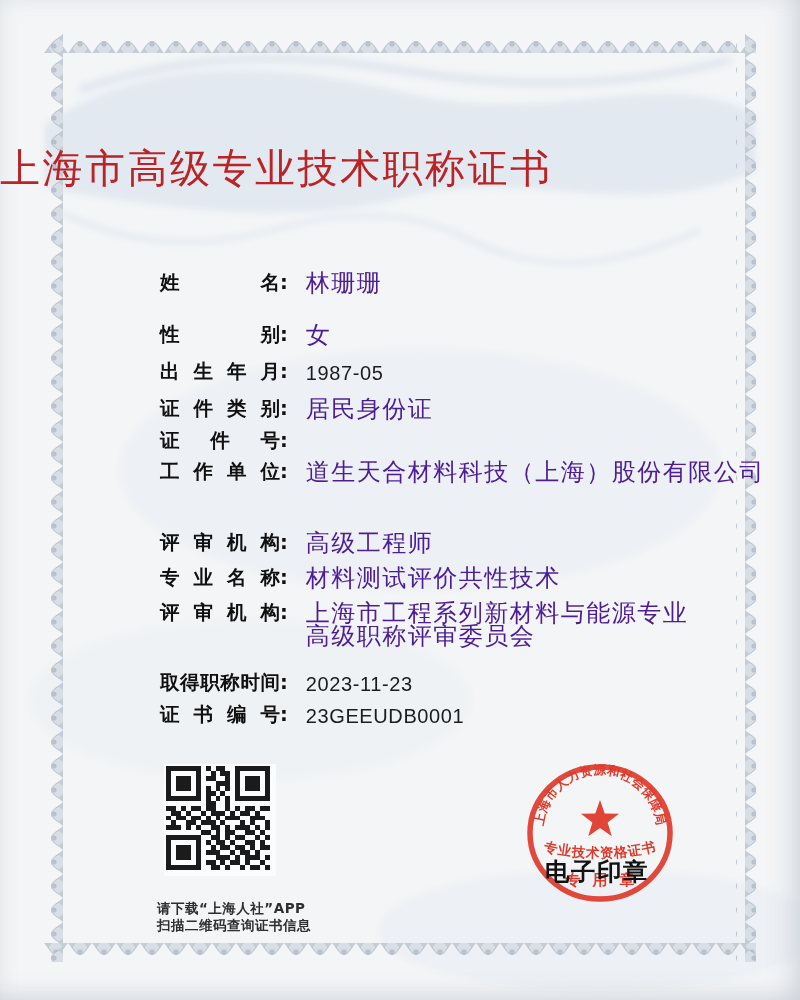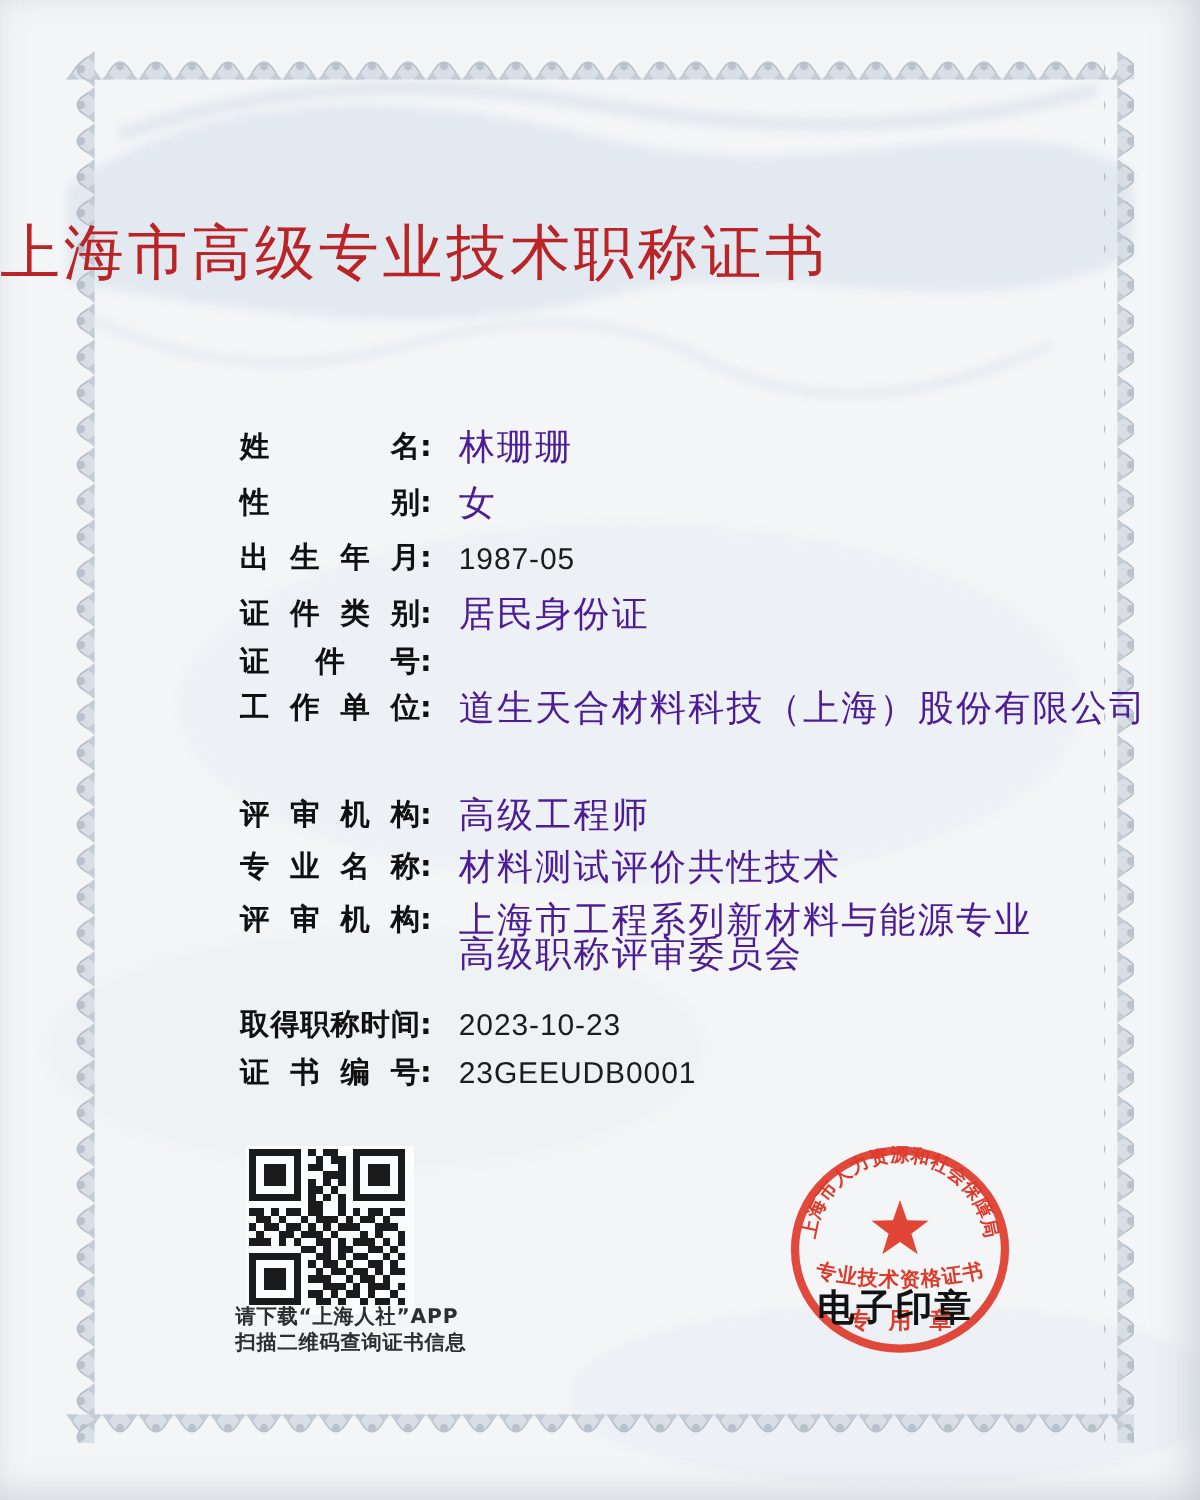--- a/index.html
+++ b/index.html
@@ -29,21 +29,21 @@
     text-align:justify;text-align-last:justify;line-height:22px;
   }
   .colon{font-size:19.5px;font-weight:700;color:#101010;line-height:22px;}
   .val{margin-left:18px;line-height:23px;}
   .val.cjk{font-family:"DejaVu Serif","Liberation Serif",serif;font-size:24px;color:#4c1d95;letter-spacing:1.5px;}
   .val.num{font-family:"Liberation Sans","DejaVu Sans",sans-serif;font-size:20px;color:#1c1c1c;letter-spacing:.6px;padding-top:1px;}
   .val.wrap{display:block;width:400px;}
   .qr-box{position:absolute;left:164px;top:764px;width:108px;height:108px;z-index:3;background:#fbfcfd;padding:2px;}
   .qr-box svg{width:104px;height:104px;display:block;}
   .qr-caption{
-    position:absolute;left:157px;top:870px;z-index:3;
+    position:absolute;left:157px;top:900px;z-index:3;
     font-size:13.5px;font-weight:700;color:#2e2e2e;line-height:17px;letter-spacing:.5px;
   }
   .seal{position:absolute;left:518px;top:758px;width:170px;height:155px;z-index:4;opacity:.94;}
   .seal text{font-family:"DejaVu Sans","Liberation Sans",sans-serif;font-weight:700;fill:#dd2f1f;}
   .eseal{
     position:absolute;left:545px;top:855px;z-index:5;
     font-size:24.5px;font-weight:600;color:#121212;letter-spacing:1.5px;
     font-family:"DejaVu Sans","Liberation Sans",sans-serif;
   }
 </style>
@@ -91,21 +91,21 @@
       <rect x="0" y="0" width="712" height="20" fill="url(#laceH)"></rect>
     </g>
     <rect x="0" y="0" width="20" height="928" fill="url(#laceV1)"></rect>
     <rect x="692" y="0" width="20" height="928" fill="url(#laceV2)"></rect>
   </svg>
 
   <h1 class="title">上海市高级专业技术职称证书</h1>
 
   <div class="fields">
 
-    <div class="row" style="top:287px">
+    <div class="row" style="top:272px">
       <span class="lbl">姓名</span>
         <span class="colon">:</span>
       <span class="val cjk">林珊珊</span>
     </div>
 
     <div class="row" style="top:324px">
       <span class="lbl">性别</span>
         <span class="colon">:</span>
       <span class="val cjk">女</span>
     </div>
@@ -147,21 +147,21 @@
 
     <div class="row" style="top:602px">
       <span class="lbl">评审机构</span>
         <span class="colon">:</span>
       <span class="val cjk wrap">上海市工程系列新材料与能源专业高级职称评审委员会</span>
     </div>
 
     <div class="row" style="top:672px">
       <span class="lbl">取得职称时间</span>
         <span class="colon">:</span>
-      <span class="val num">2023-10-23</span>
+      <span class="val num">2023-11-23</span>
     </div>
 
     <div class="row" style="top:704px">
       <span class="lbl">证书编号</span>
         <span class="colon">:</span>
       <span class="val num">23GEEUDB0001</span>
     </div>
   </div>
 
   <div class="qr-box">

